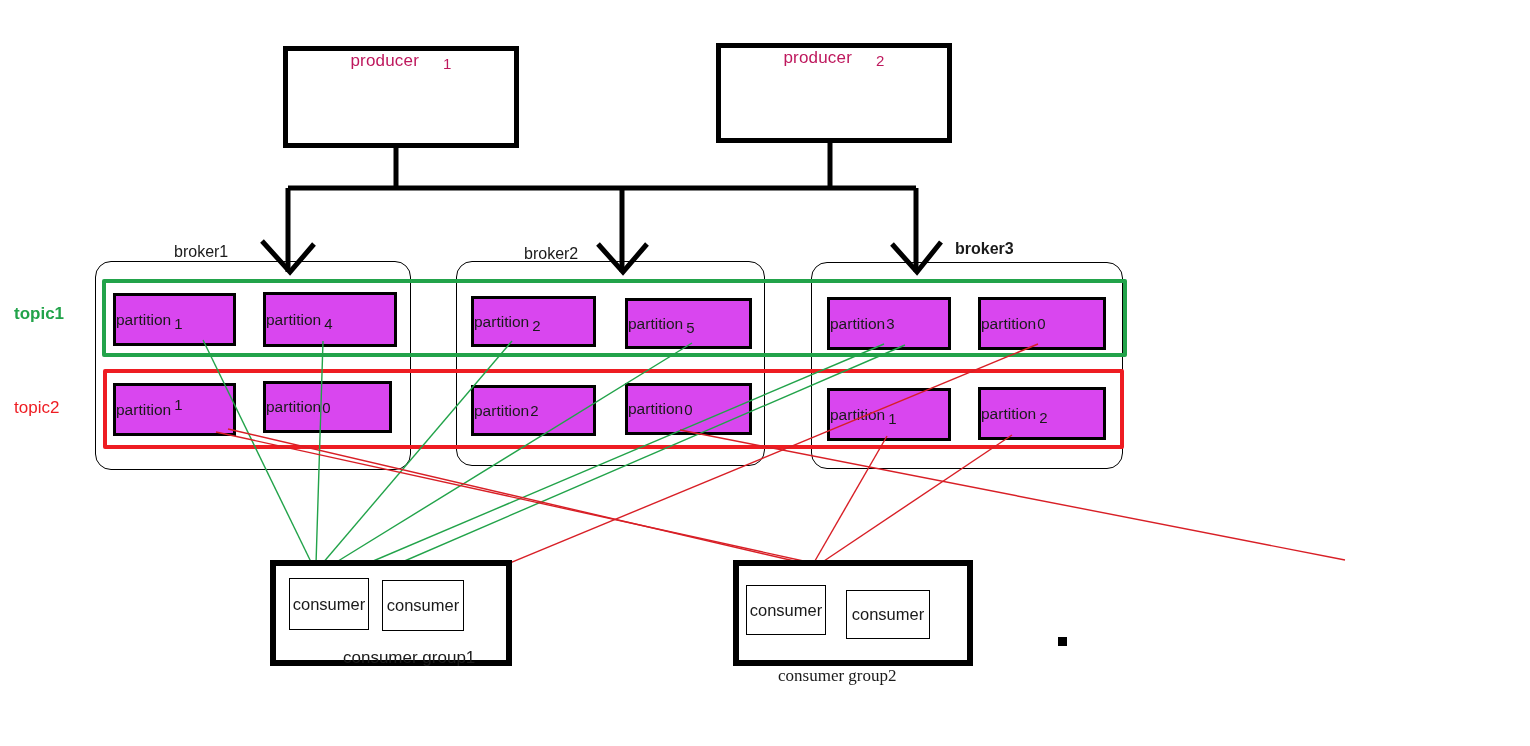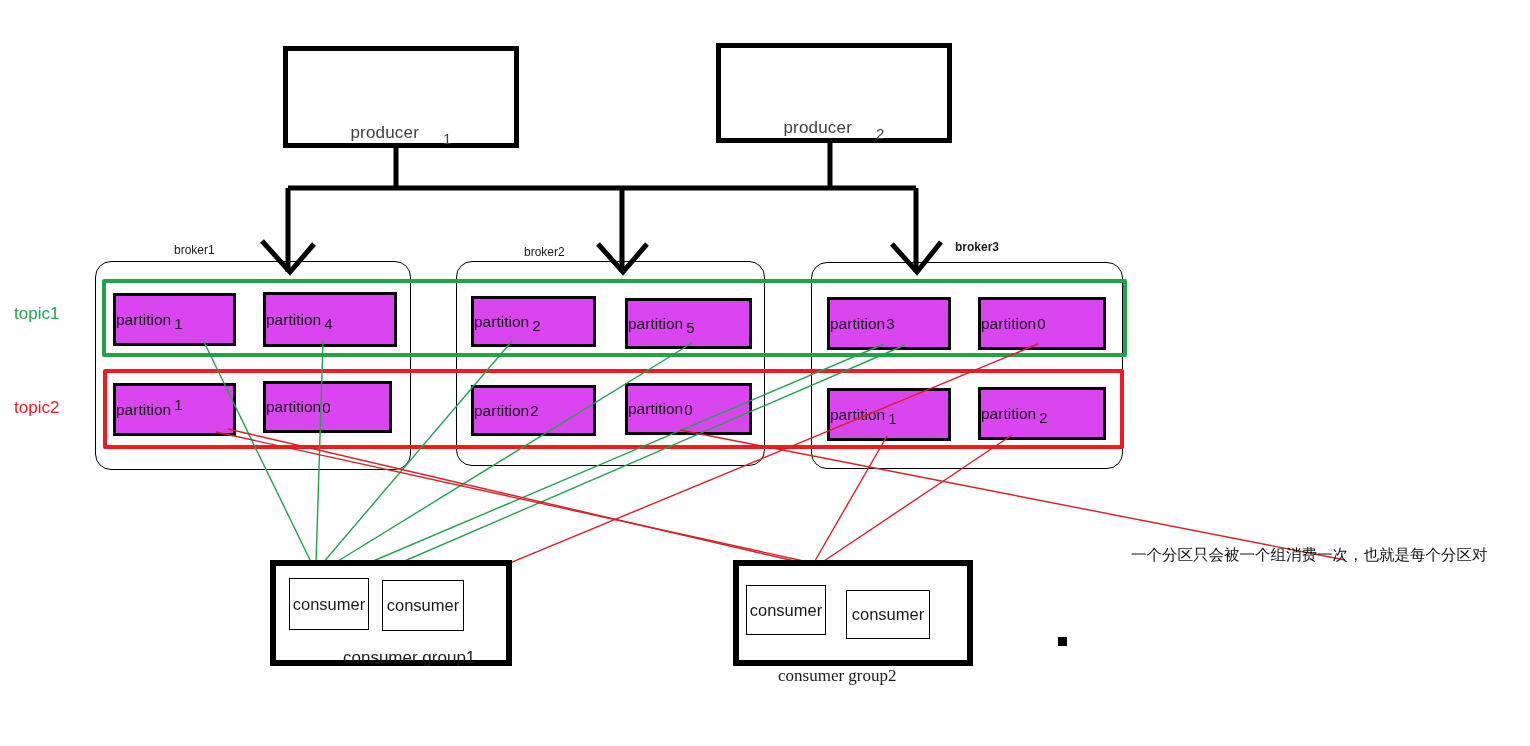--- a/index.html
+++ b/index.html
@@ -18,61 +18,61 @@
     background: #ffffff;
     overflow: hidden;
   }
   .abs { position: absolute; }
 
   
   .producer {
     border: 5px solid #000000;
     background: #ffffff;
     display: flex;
-    align-items: flex-end;
+    align-items: flex-start;
     justify-content: center;
     font-size: 17px;
-    color: #404040;
+    color: #be185d;
     letter-spacing: .2px;
     gap: 20px;
   }
   .sub {
     font-size: 15px;
     display: inline-block;
     transform: translateY(4px);
     padding-left: 4px;
   }
 
   
   .broker-box {
     border: 1.5px solid #000000;
     border-radius: 16px;
     background: transparent;
   }
   .broker-label {
-    font-size: 12px;
+    font-size: 16px;
     color: #1a1a1a;
     white-space: nowrap;
   }
 
   
   .topic-band {
     border-style: solid;
     border-width: 4px;
     background: transparent;
     border-radius: 2px;
   }
   .topic-band.green { border-color: #22a34a; }
   .topic-band.red   { border-color: #ee1c22; }
 
   .topic-label {
     font-size: 17px;
     white-space: nowrap;
   }
-  .topic-label.green { color: #22a34a; }
+  .topic-label.green { color: #22a34a; font-weight: bold; }
   .topic-label.red   { color: #ee1c22; text-align: center; }
 
   
   .partition {
     border: 3.5px solid #000000;
     background: #d946ef;
     display: flex;
     align-items: center;
     justify-content: flex-start;
     font-size: 15.5px;
@@ -263,18 +263,17 @@
   <div class="abs cgroup" style="left:733px; top:560px; width:228px; height:94px;"></div>
   <div class="abs consumer" style="left:746px; top:585px; width:78px; height:48px;">
     <span>consumer</span>
   </div>
   <div class="abs consumer" style="left:846px; top:590px; width:82px; height:47px;">
     <span>consumer</span>
   </div>
   <div class="abs cgroup-label" style="left:778px; top:666px;font-family:Liberation Serif, serif;">consumer group2</div>
 
   <div class="abs note" style="left:1131px; top:540px;">
-    <div>一个分区只会被一个组消费一次，也就是每个分区对</div>
   </div>
 
   <div class="abs dot" style="left:1058px; top:637px;"></div>
 
 </div>
 
 </body></html>

